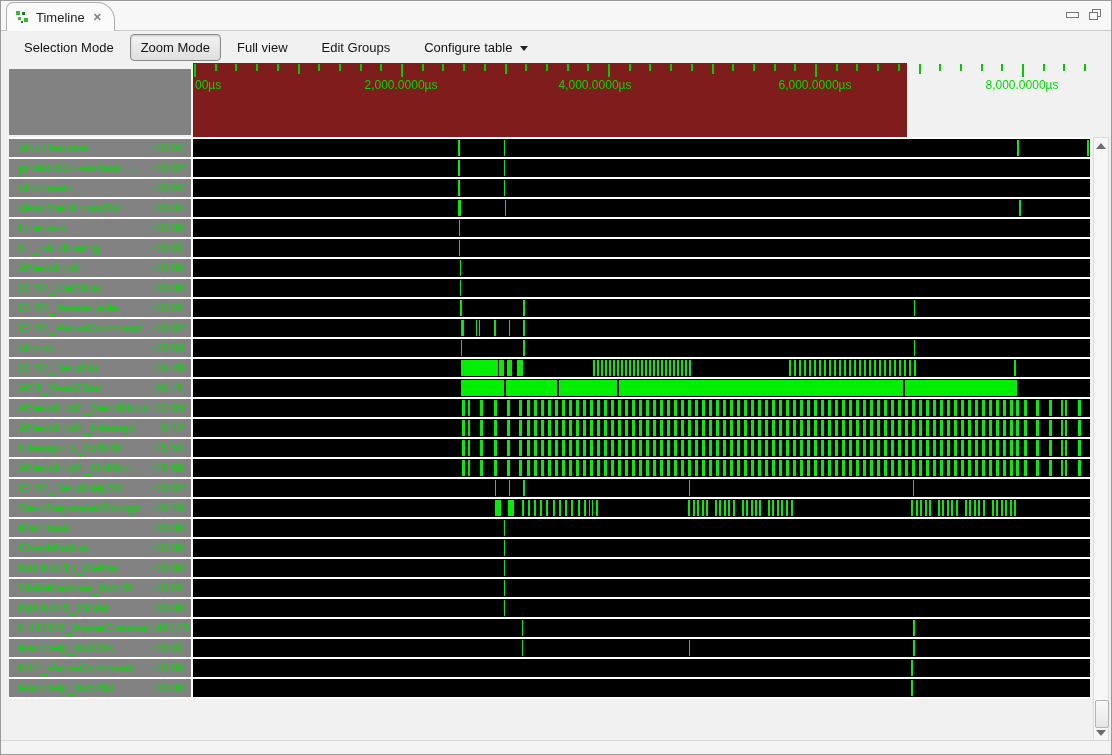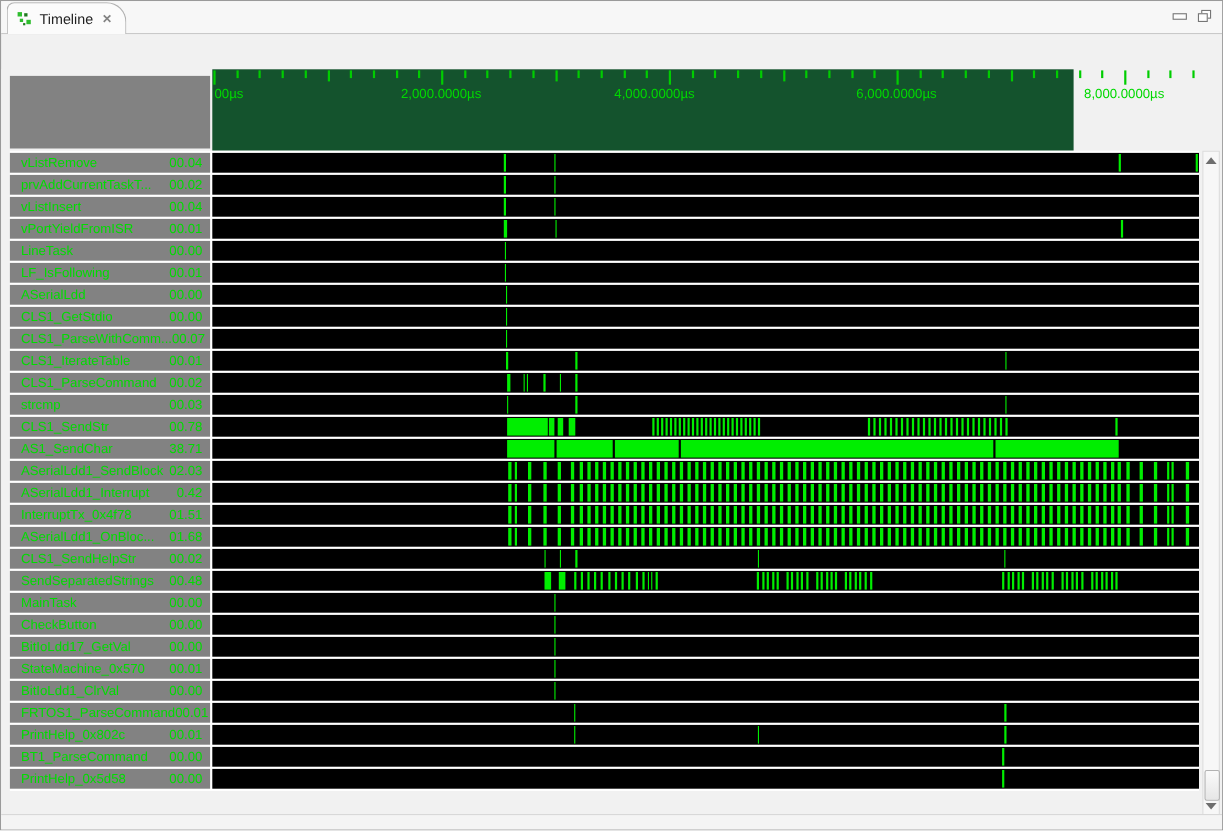--- a/index.html
+++ b/index.html
@@ -27,21 +27,21 @@
   .tb-item{padding:5px 10px;margin-right:5px;border:1px solid transparent;border-radius:4px;cursor:default;}
   .tb-item.pressed{border:1px solid #8c8c8c;background:linear-gradient(#f3f3f3,#dfdfdf);
                    box-shadow:inset 0 1px 2px rgba(0,0,0,0.18);}
   .tb-gap{margin-right:12px;}
   .dd-arrow{display:inline-block;width:0;height:0;border-left:4px solid transparent;
             border-right:4px solid transparent;border-top:5px solid #222;margin-left:8px;vertical-align:middle;}
 
   
   .content{position:absolute;top:62px;left:0;right:0;bottom:0;background:#f1f1f1;}
   .left-header{position:absolute;left:8px;top:6px;width:182px;height:66px;background:#828282;}
-  .axis{position:absolute;left:192px;top:0;width:783px;height:74px;background:#14532d;}
+  .axis{position:absolute;left:192px;top:0;width:714px;height:74px;background:#7f1d1d;}
   .tick{position:absolute;top:1px;width:2px;background:#00cd00;}
   .tick.minor{height:7px}.tick.mid{height:10px}.tick.major{height:13px}
   .axis-label{position:absolute;top:15px;font-size:12px;color:#00d900;white-space:nowrap;}
   .axis-label.centered{transform:translateX(-50%);}
 
   .rows{position:absolute;left:8px;top:74px;width:1081px;background:#ffffff;padding-top:2px;}
   .row{position:relative;height:18px;margin-bottom:2px;}
   .row-left{position:absolute;left:0;top:0;width:182px;height:18px;background:#828282;
             display:flex;justify-content:space-between;align-items:center;
             padding:0 7px 0 10px;box-sizing:border-box;font-size:12px;color:#00dc00;white-space:nowrap;overflow:hidden;}
@@ -77,20 +77,27 @@
       </span>
       <span class="tab-label">Timeline</span>
       <span class="tab-close">✕</span>
     </div>
     <div class="win-btns">
       <span class="minimize"></span>
       <span class="restore"></span>
     </div>
   </div>
 
+  <div class="toolbar">
+    <span class="tb-item">Selection Mode</span>
+    <span class="tb-item pressed">Zoom Mode</span>
+    <span class="tb-item tb-gap">Full view</span>
+    <span class="tb-item tb-gap">Edit Groups</span>
+    <span class="tb-item"><span>Configure table</span><span class="dd-arrow"></span></span>
+  </div>
 
   <div class="content">
     <div class="left-header"></div>
     <div class="axis" id="axis">
         <div class="tick major" style="left: 1px;"></div>
         <div class="tick minor" style="left: 21.7px;"></div>
         <div class="tick minor" style="left: 42.4px;"></div>
         <div class="tick minor" style="left: 63.1px;"></div>
         <div class="tick minor" style="left: 83.8px;"></div>
         <div class="tick mid" style="left: 104.5px;"></div>
@@ -206,29 +213,20 @@
             <span>00.00</span>
           </div>
           <div class="row-right">
             <div class="mark" style="left: 267px; width: 1px;"></div>
           </div>
         </div>
         <div class="row">
           <div class="row-left">
             <span>CLS1_GetStdio</span>
             <span>00.00</span>
-          </div>
-          <div class="row-right">
-            <div class="mark" style="left: 267px; width: 1px;"></div>
-          </div>
-        </div>
-        <div class="row">
-          <div class="row-left">
-            <span>CLS1_ParseWithComm...</span>
-            <span>00.07</span>
           </div>
           <div class="row-right">
             <div class="mark" style="left: 267px; width: 1px;"></div>
           </div>
         </div>
         <div class="row">
           <div class="row-left">
             <span>CLS1_IterateTable</span>
             <span>00.01</span>
           </div>

